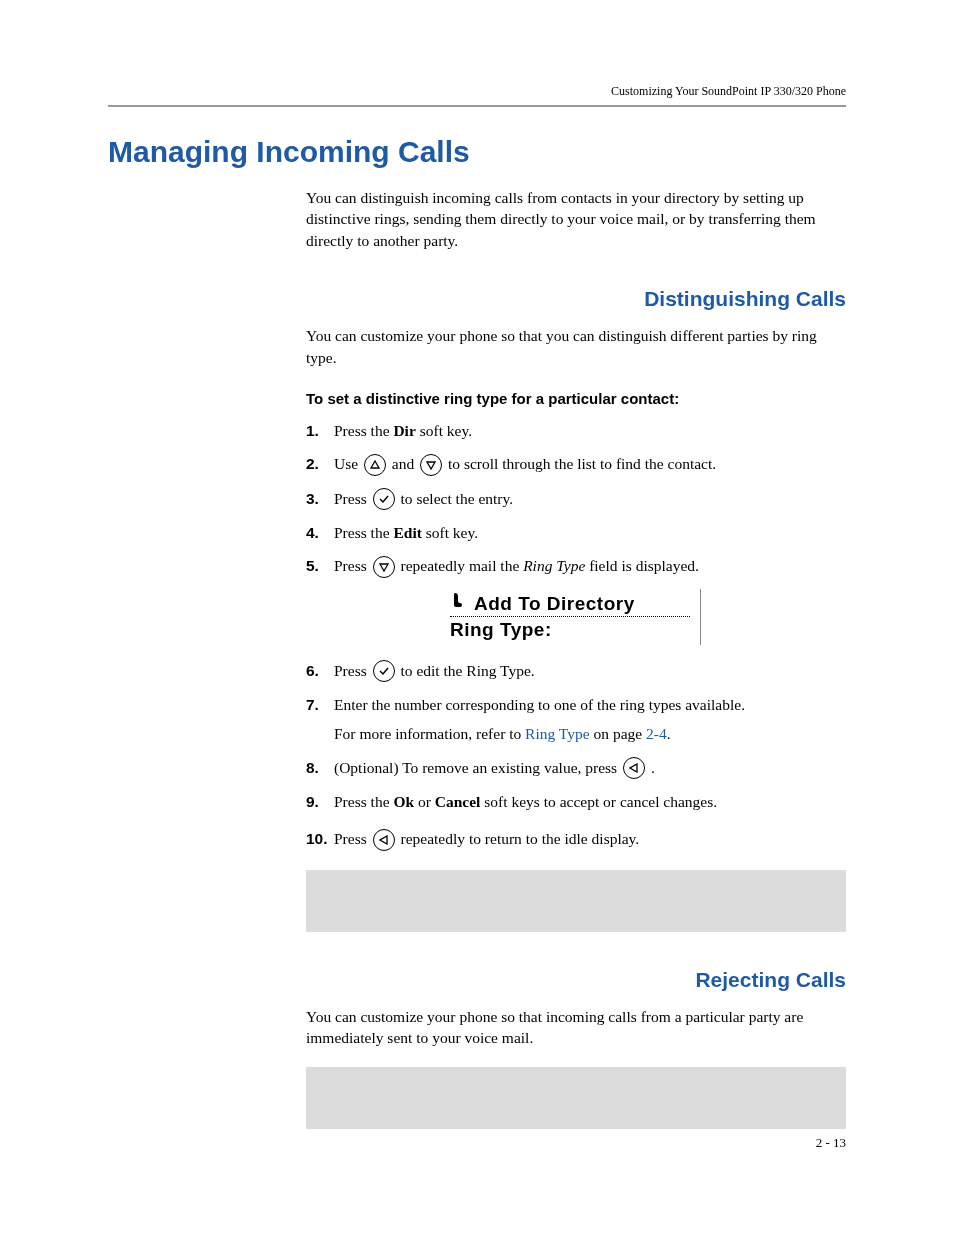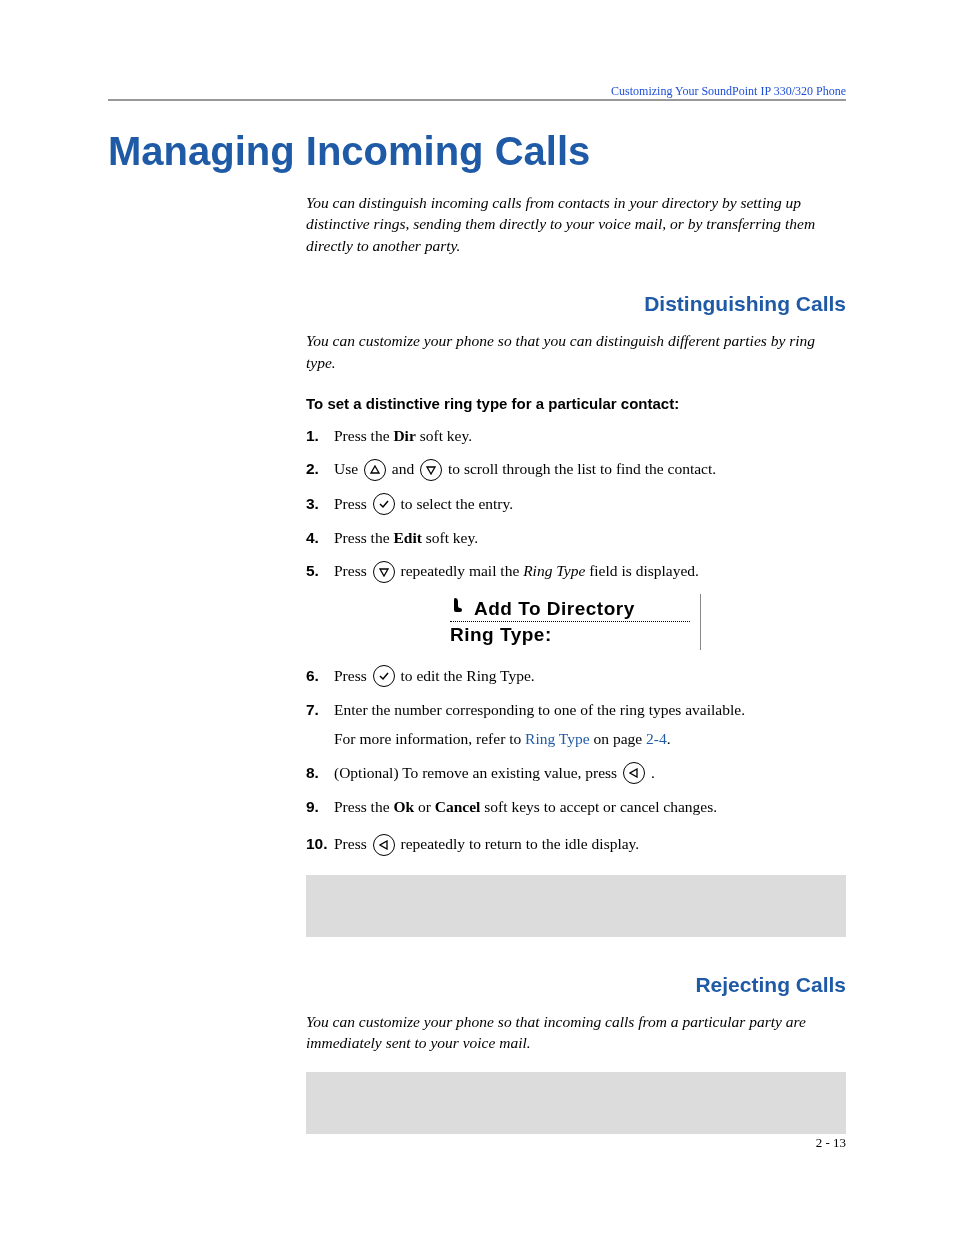--- a/index.html
+++ b/index.html
@@ -10,51 +10,51 @@
     height: 1235px;
     position: relative;
     color: #000;
   }
   .page {
     padding: 84px 108px 0 108px;
   }
   .header-right {
     text-align: right;
     font-size: 12px;
-    color: #1d4ed8;
+    color: #000000;
+    margin-bottom: 6px;
   }
   .rule {
     border: none;
     border-top: 2px solid #999;
     margin-bottom: 28px;
   }
   .h1 {
     font-family: Futura, "Trebuchet MS", Arial, sans-serif;
     font-weight: 600;
-    font-size: 40px;
+    font-size: 30px;
     color: #1f5aa6;
     margin-bottom: 18px;
   }
   .h2 {
     font-family: Futura, "Trebuchet MS", Arial, sans-serif;
     font-weight: 600;
     font-size: 21px;
     color: #1f5aa6;
     margin-top: 36px;
     margin-bottom: 14px;
     text-align: right;
   }
   .indent {
     margin-left: 198px;
   }
   .para {
     font-size: 15.5px;
     line-height: 1.38;
     margin-bottom: 10px;
-    font-style: italic;
   }
   .subhead {
     font-family: Futura, "Trebuchet MS", Arial, sans-serif;
     font-size: 15px;
     font-weight: 600;
     margin-top: 22px;
     margin-bottom: 12px;
   }
   ol.steps {
     list-style: none;

